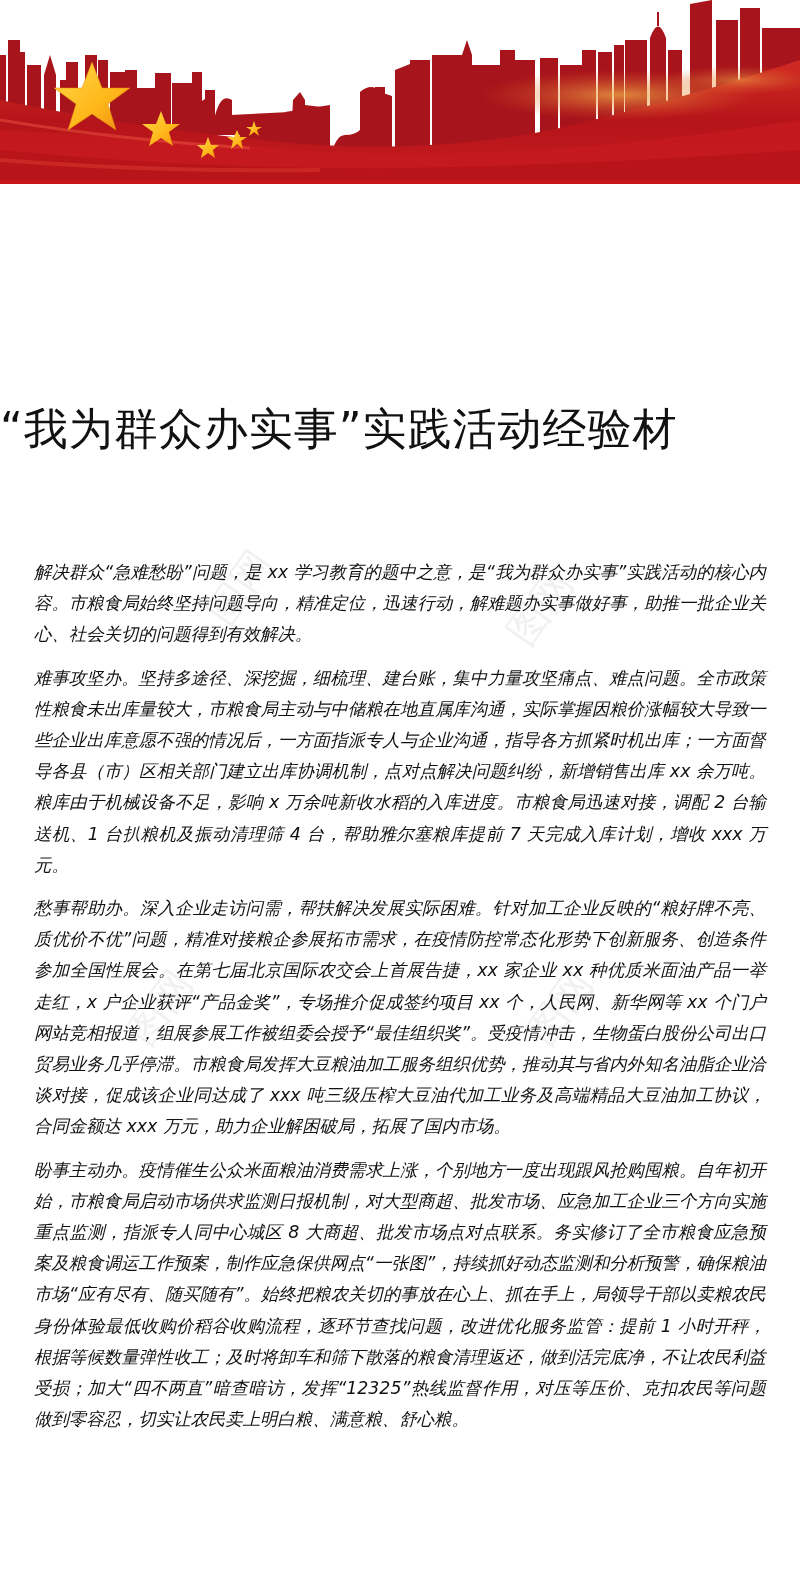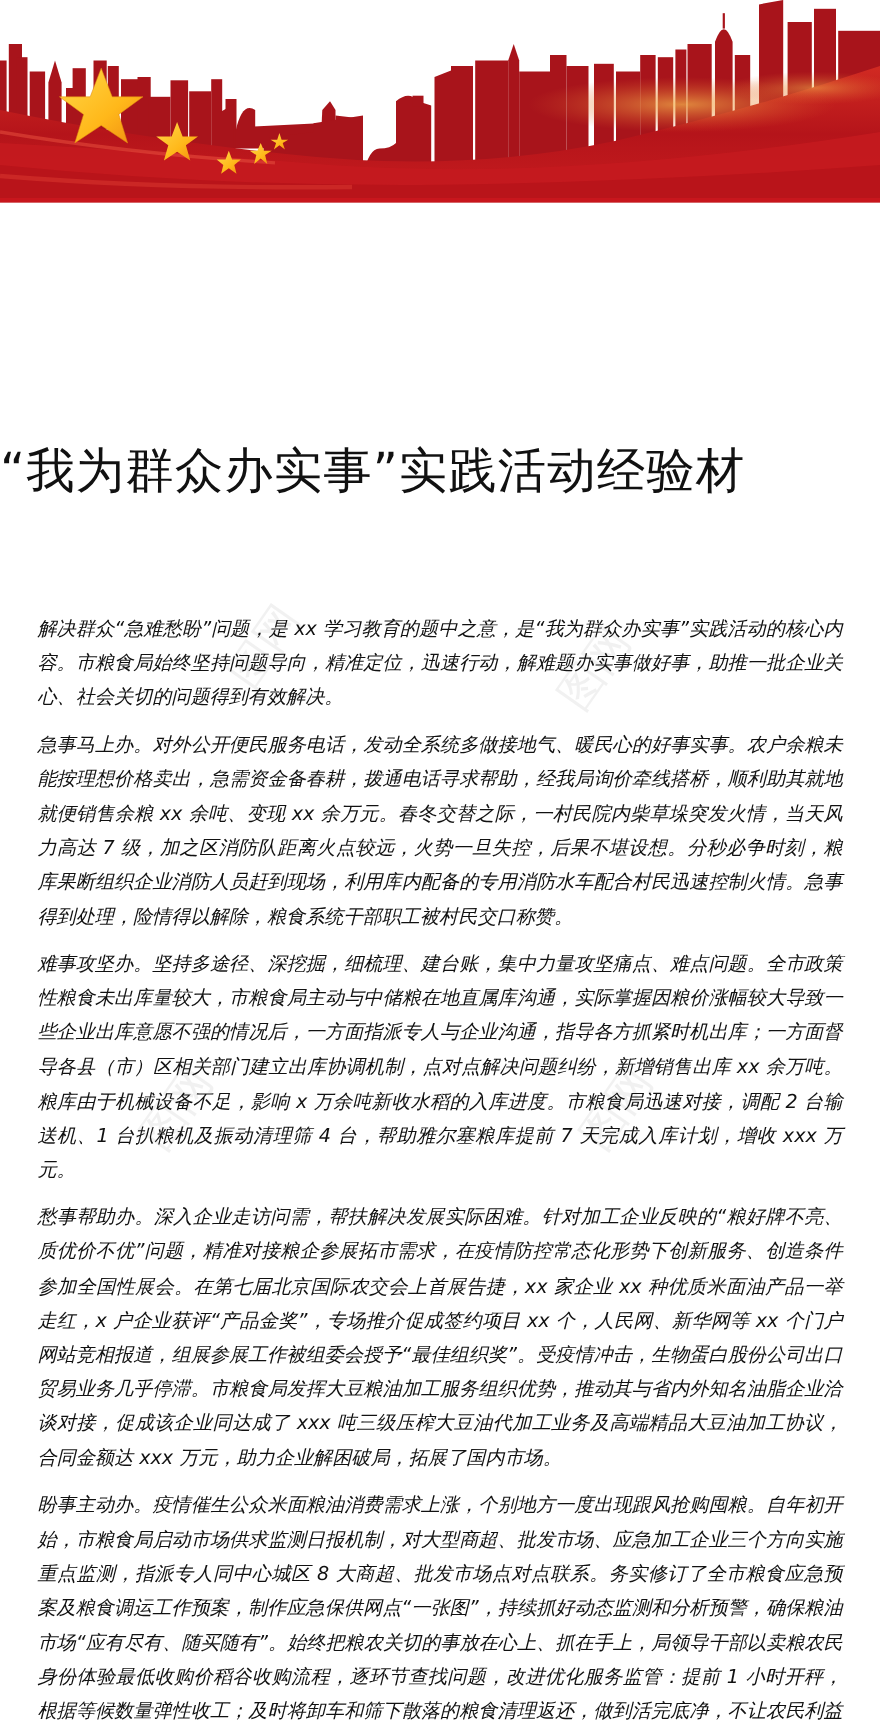--- a/index.html
+++ b/index.html
@@ -175,17 +175,16 @@
 <div class="watermark" style="left:500px; top:580px;">图网</div>
 <div class="watermark" style="left:120px; top:980px;">图网</div>
 <div class="watermark" style="left:520px; top:980px;">图网</div>
 
 <h1 class="title" style="margin:0;font-weight:normal;">
   <span class="line">“我为群众办实事”实践活动经验材</span>
 </h1>
 
 <div class="body-text">
   <p>解决群众“急难愁盼”问题，是 xx 学习教育的题中之意，是“我为群众办实事”实践活动的核心内容。市粮食局始终坚持问题导向，精准定位，迅速行动，解难题办实事做好事，助推一批企业关心、社会关切的问题得到有效解决。</p>
-  <p>急事马上办。对外公开便民服务电话，发动全系统多做接地气、暖民心的好事实事。农户余粮未能按理想价格卖出，急需资金备春耕，拨通电话寻求帮助，经我局询价牵线搭桥，顺利助其就地就便销售余粮 xx 余吨、变现 xx 余万元。春冬交替之际，一村民院内柴草垛突发火情，当天风力高达 7 级，加之区消防队距离火点较远，火势一旦失控，后果不堪设想。分秒必争时刻，粮库果断组织企业消防人员赶到现场，利用库内配备的专用消防水车配合村民迅速控制火情。急事得到处理，险情得以解除，粮食系统干部职工被村民交口称赞。</p>
   <p>难事攻坚办。坚持多途径、深挖掘，细梳理、建台账，集中力量攻坚痛点、难点问题。全市政策性粮食未出库量较大，市粮食局主动与中储粮在地直属库沟通，实际掌握因粮价涨幅较大导致一些企业出库意愿不强的情况后，一方面指派专人与企业沟通，指导各方抓紧时机出库；一方面督导各县（市）区相关部门建立出库协调机制，点对点解决问题纠纷，新增销售出库 xx 余万吨。粮库由于机械设备不足，影响 x 万余吨新收水稻的入库进度。市粮食局迅速对接，调配 2 台输送机、1 台扒粮机及振动清理筛 4 台，帮助雅尔塞粮库提前 7 天完成入库计划，增收 xxx 万元。</p>
   <p>愁事帮助办。深入企业走访问需，帮扶解决发展实际困难。针对加工企业反映的“粮好牌不亮、质优价不优”问题，精准对接粮企参展拓市需求，在疫情防控常态化形势下创新服务、创造条件参加全国性展会。在第七届北京国际农交会上首展告捷，xx 家企业 xx 种优质米面油产品一举走红，x 户企业获评“产品金奖”，专场推介促成签约项目 xx 个，人民网、新华网等 xx 个门户网站竞相报道，组展参展工作被组委会授予“最佳组织奖”。受疫情冲击，生物蛋白股份公司出口贸易业务几乎停滞。市粮食局发挥大豆粮油加工服务组织优势，推动其与省内外知名油脂企业洽谈对接，促成该企业同达成了 xxx 吨三级压榨大豆油代加工业务及高端精品大豆油加工协议，合同金额达 xxx 万元，助力企业解困破局，拓展了国内市场。</p>
   <p>盼事主动办。疫情催生公众米面粮油消费需求上涨，个别地方一度出现跟风抢购囤粮。自年初开始，市粮食局启动市场供求监测日报机制，对大型商超、批发市场、应急加工企业三个方向实施重点监测，指派专人同中心城区 8 大商超、批发市场点对点联系。务实修订了全市粮食应急预案及粮食调运工作预案，制作应急保供网点“一张图”，持续抓好动态监测和分析预警，确保粮油市场“应有尽有、随买随有”。始终把粮农关切的事放在心上、抓在手上，局领导干部以卖粮农民身份体验最低收购价稻谷收购流程，逐环节查找问题，改进优化服务监管：提前 1 小时开秤，根据等候数量弹性收工；及时将卸车和筛下散落的粮食清理返还，做到活完底净，不让农民利益受损；加大“四不两直”暗查暗访，发挥“12325”热线监督作用，对压等压价、克扣农民等问题做到零容忍，切实让农民卖上明白粮、满意粮、舒心粮。</p>
 </div>
 
 </body></html>

